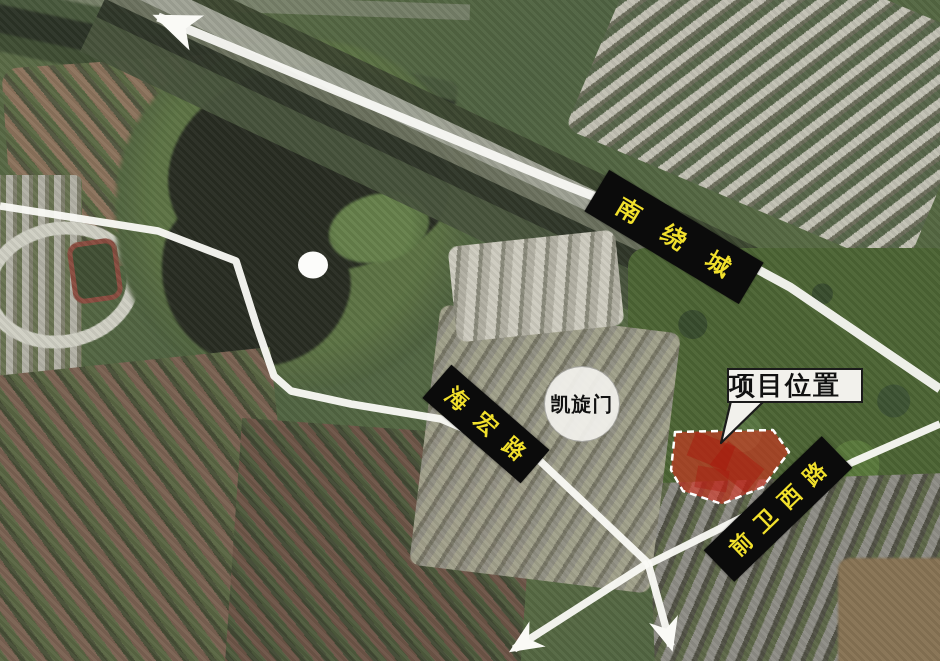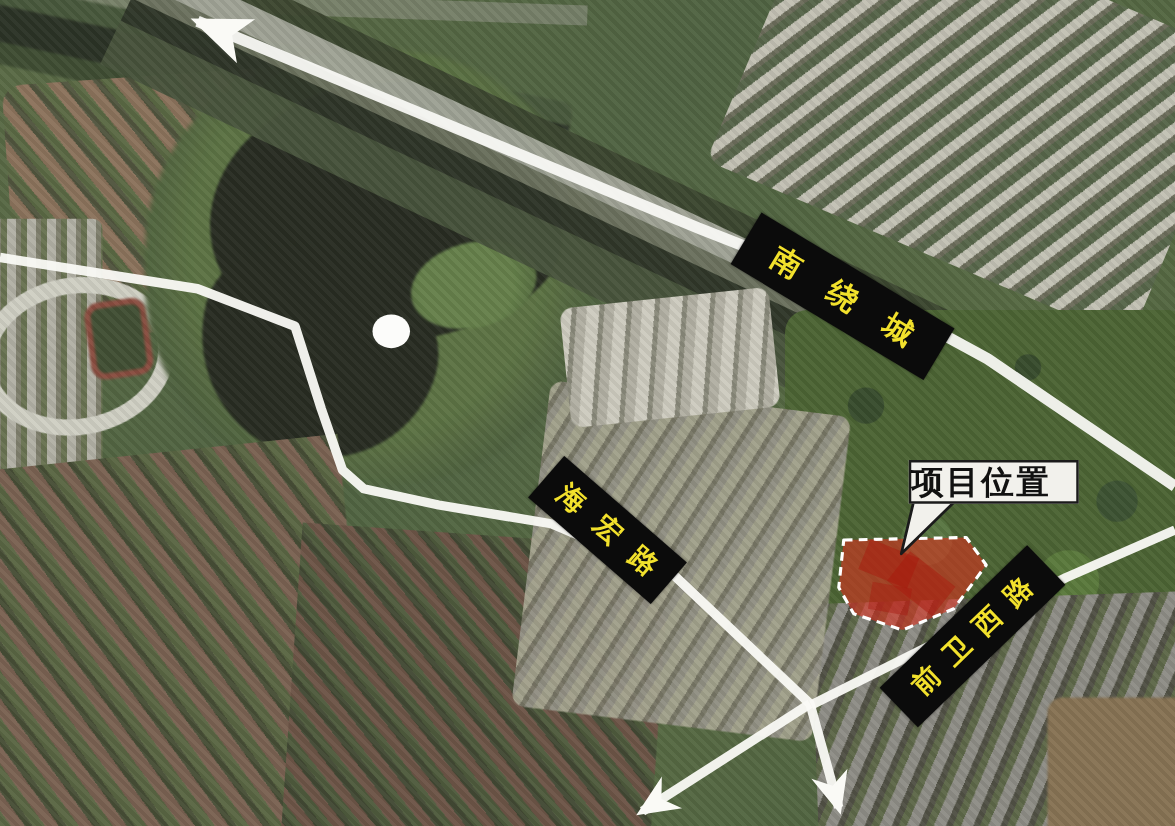--- a/index.html
+++ b/index.html
@@ -139,18 +139,21 @@
   <div class="road-label lbl-ring">
     <span class="t">南绕城</span>
   </div>
   <div class="road-label lbl-haihong">
     <span class="t">海宏路</span>
   </div>
   <div class="road-label lbl-qianwei">
     <span class="t">前卫西路</span>
   </div>
 
+  <div class="landmark-circle">
+    <span>凯旋门</span>
+  </div>
 
   <div class="callout-box">
     <span>项目位置</span>
   </div>
 
 </div>
 
 </body></html>

